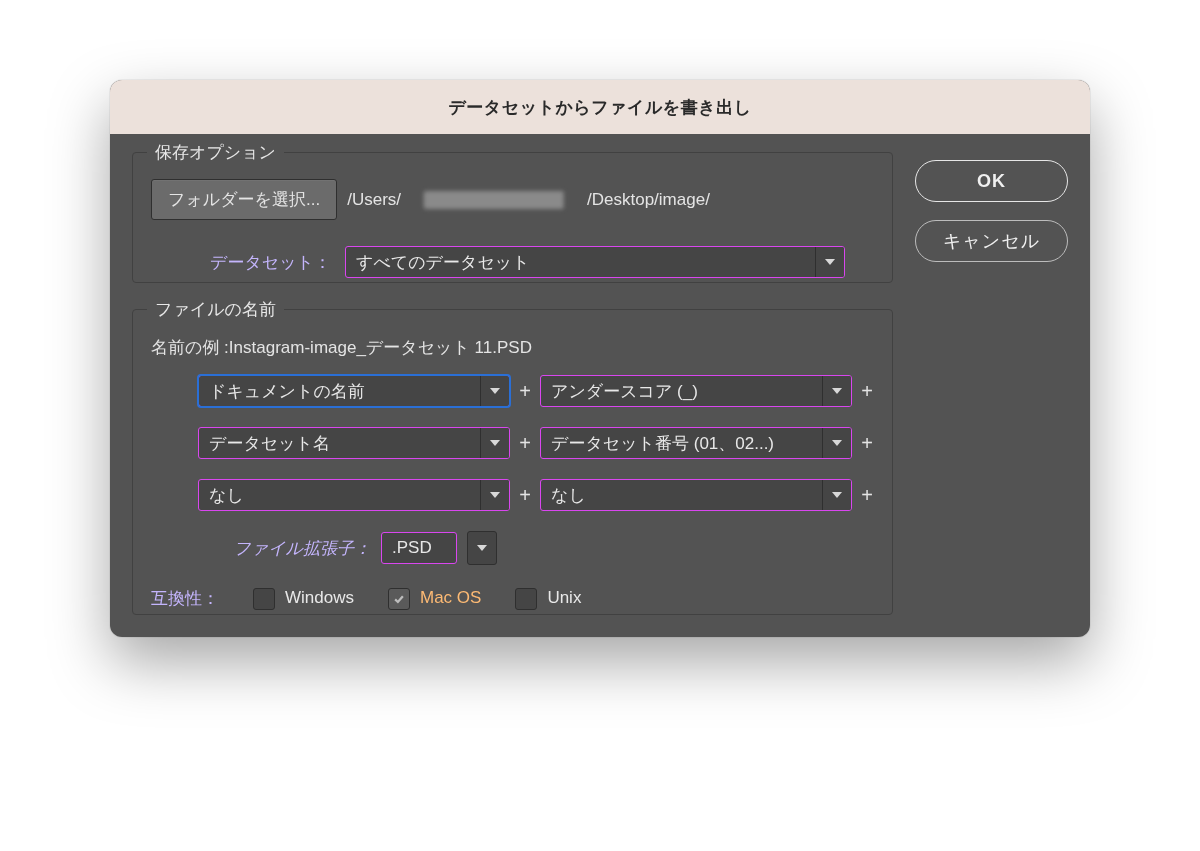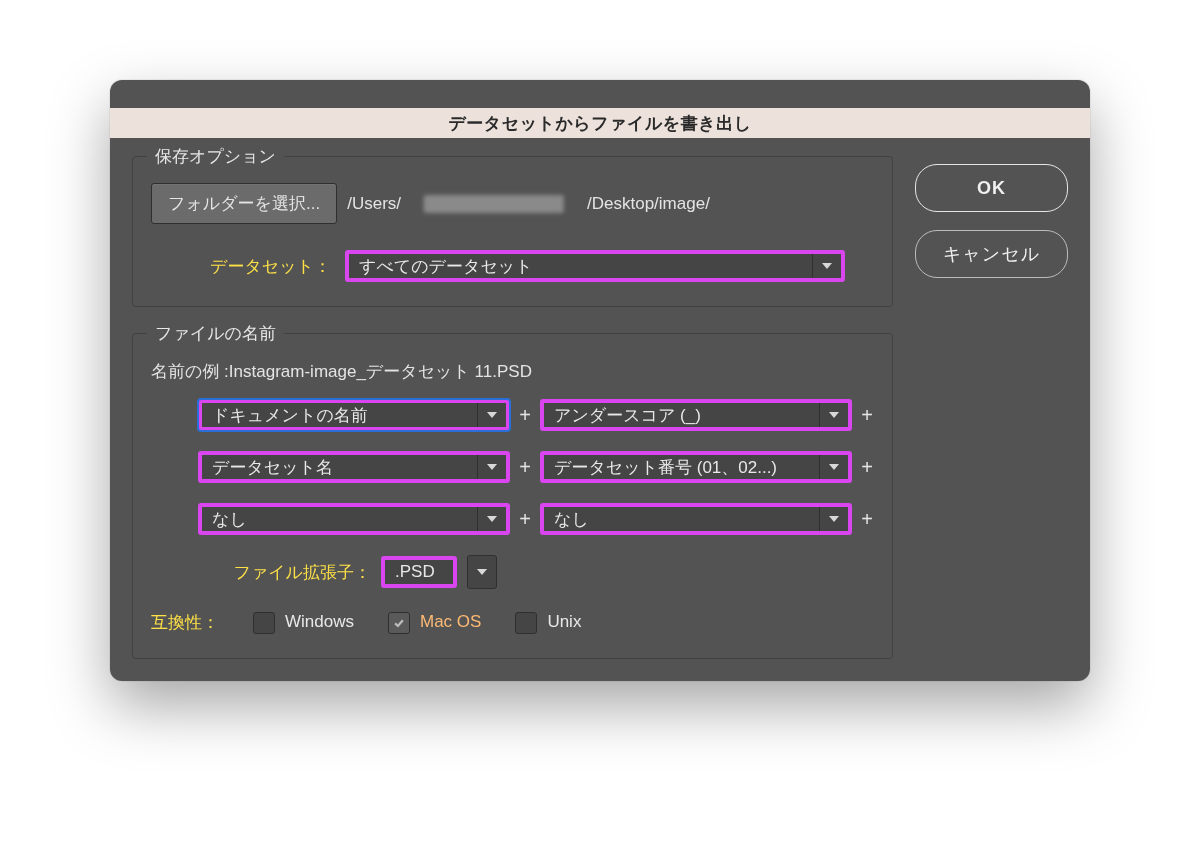--- a/index.html
+++ b/index.html
@@ -16,50 +16,49 @@
     left: 110px;
     top: 80px;
     width: 980px;
     background: #535353;
     border-radius: 12px;
     box-shadow: 0 25px 60px rgba(0,0,0,0.35), 0 0 0 1px rgba(0,0,0,0.05);
     overflow: hidden;
   }
   .titlebar {
     background: #ece1db;
-    height: 30px;
+    height: 54px;
     display: flex;
     align-items: center;
     justify-content: center;
     font-size: 17px;
     font-weight: 700;
     color: #2a2a2a;
     letter-spacing: 0.5px;
-    margin-top: 28px;
   }
   .content {
     display: flex;
     padding: 18px 22px 22px 22px;
     gap: 22px;
   }
   .left {
     flex: 1;
   }
   .right {
     width: 160px;
     display: flex;
     flex-direction: column;
     gap: 18px;
     padding-top: 8px;
   }
   .group {
     border: 1px solid #414141;
     border-radius: 4px;
     position: relative;
-    padding: 26px 18px 24px 18px;
+    padding: 26px 18px 4px 18px;
     margin-bottom: 26px;
   }
   .group:last-child { margin-bottom: 0; }
   .group-title {
     position: absolute;
     top: -12px;
     left: 14px;
     background: #535353;
     padding: 0 8px;
     font-size: 17px;
@@ -90,29 +89,29 @@
   .path .redacted {
     display: inline-block;
     width: 140px;
     height: 18px;
     margin: 0 2px;
     background: repeating-linear-gradient(90deg,#9a9a9a 0 2px,#7a7a7a 2px 4px);
     filter: blur(2px);
     border-radius: 2px;
   }
   .label {
-    color: #fde047;
+    color: #c4b5fd;
     font-size: 17px;
     white-space: nowrap;
   }
   .select {
     display: flex;
     align-items: center;
     background: #454545;
-    border: 4px solid #d946ef;
+    border: 1px solid #d946ef;
     border-radius: 3px;
     height: 32px;
     box-sizing: border-box;
     overflow: hidden;
   }
   .select.active {
     outline: 2px solid #2a6fd6;
     outline-offset: -1px;
   }
   .select .val {
@@ -161,21 +160,21 @@
     font-size: 20px;
     width: 14px;
     text-align: center;
   }
   .ext-row {
     display: flex;
     align-items: center;
     gap: 10px;
     margin-bottom: 22px;
   }
-  .ext-row .label-col { width: 220px; text-align: right; }
+  .ext-row .label-col { width: 220px; text-align: right; font-style: italic; }
   .ext-row .select { width: 100px; }
   .ext-row .caret-only {
     width: 28px; height: 32px;
     background:#454545;
     border:1px solid #2f2f2f;
     border-radius:3px;
     display:flex;align-items:center;justify-content:center;
     cursor:pointer;
   }
   .compat-row {
@@ -197,21 +196,21 @@
     border-radius:3px;
     display:flex;align-items:center;justify-content:center;
     cursor:pointer;
   }
   .checkbox.disabled { background:#5a5a5a; cursor:default;}
   .checkbox .tick {
     width:12px;height:12px;
     stroke:#bdbdbd;stroke-width:2.6;fill:none;
   }
   .action-btn {
-    height: 48px;
+    height: 42px;
     border-radius: 22px;
     border: 1.5px solid #bcbcbc;
     background: transparent;
     color: #f0f0f0;
     font-size: 18px;
     cursor: pointer;
     letter-spacing: 1px;
   }
   .action-btn.primary {
     border-color: #e6e6e6;

